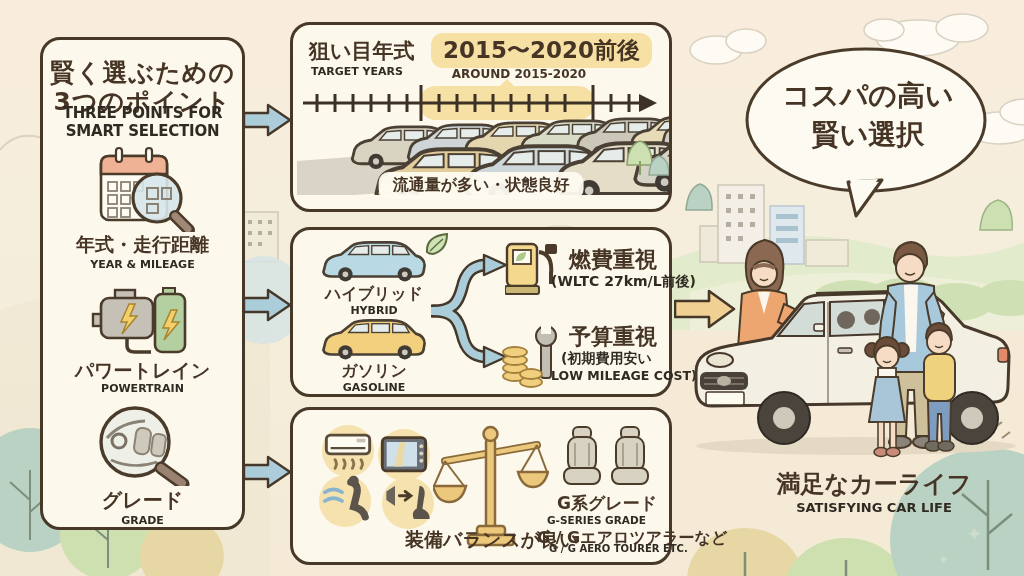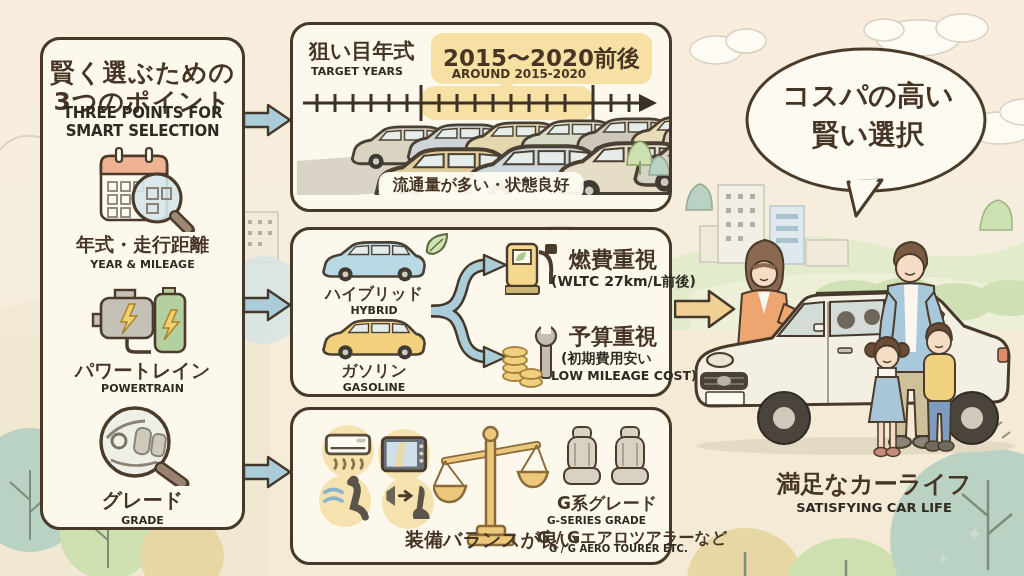--- a/index.html
+++ b/index.html
@@ -13,21 +13,21 @@
   .b{font-weight:bold;}
   .nowrap{white-space:nowrap;}
   
   .lp-title{top:16px;font-size:25px;line-height:33px;letter-spacing:1px;}
   .lp-sub{top:64px;font-size:15px;letter-spacing:-0.2px;}
   .pt-ja{font-size:19px;}
   .pt-en{font-size:11px;}
   
   .tp-title-ja{left:16px;top:12px;font-size:21px;}
   .tp-title-en{left:18px;top:40px;font-size:11px;}
-  .badge-box{left:138px;top:8px;background:#f7e0a3;border-radius:12px;padding:10px 12px;font-size:23px;}
+  .badge-box{left:138px;top:8px;background:#f7e0a3;border-radius:12px;padding:2px 12px;font-size:23px;}
   .badge-en{left:138px;top:42px;width:176px;text-align:center;font-size:12px;}
   .pill{left:50%;transform:translateX(-50%);top:147px;background:rgba(253,251,241,.95);
         border-radius:10px;padding:3px 14px;font-size:16px;white-space:nowrap;}
   
   .bubble-text{left:766px;top:76px;width:204px;text-align:center;font-size:28px;line-height:39px;z-index:6;}
   .rc-ja{left:742px;top:468px;width:264px;text-align:center;font-size:24px;z-index:6;}
   .rc-en{left:742px;top:500px;width:264px;text-align:center;font-size:13px;z-index:6;}
   .spark{position:absolute;color:#cfdccc;z-index:6;}
   .circ{position:absolute;width:52px;height:52px;border-radius:50%;background:#f6e2ae;}
 </style>

